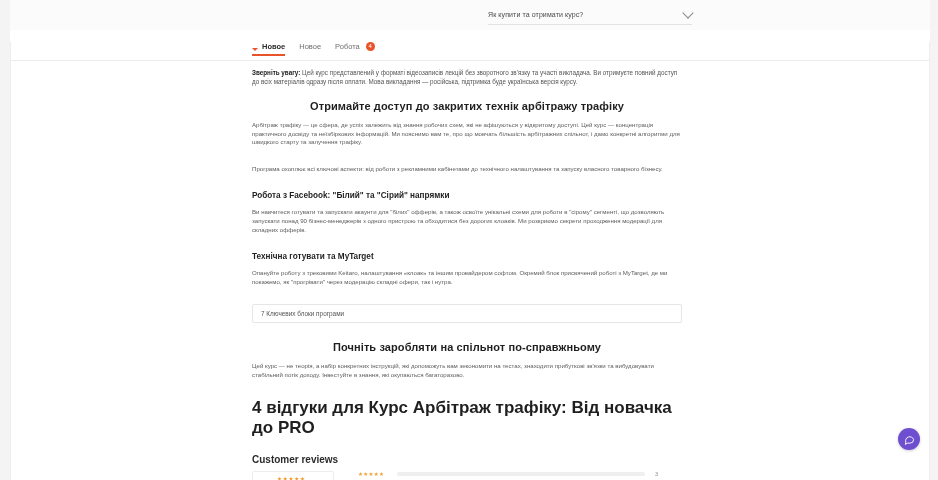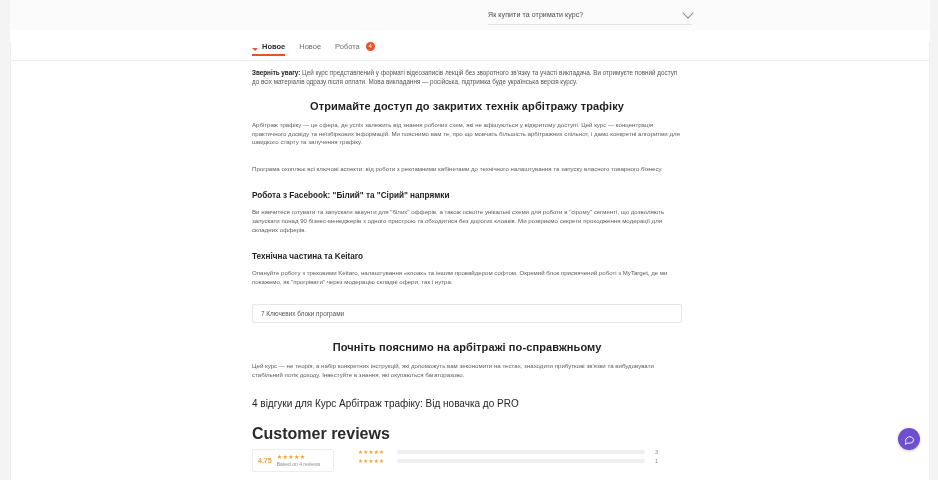--- a/index.html
+++ b/index.html
@@ -80,24 +80,24 @@
   p.body{
     font-size:6.1px;line-height:8.6px;color:#5c5c5c;margin:0 0 18px 0;
   }
   .accordion{
     border:1px solid #e6e6e6;border-radius:2px;background:#fff;
     padding:5px 8px;font-size:6.4px;color:#555;margin:0 0 18px 0;cursor:pointer;
     display:flex;align-items:center;
   }
   
   h2.reviews-title{
-    font-size:10px;color:#1f1f1f;margin:0 0 16px 0;font-weight:normal;
+    font-size:17px;color:#1f1f1f;margin:0 0 16px 0;font-weight:bold;
   }
   .cr-head{
-    font-size:16px;font-weight:bold;color:#2b2b2b;margin:0 0 6px 0;
+    font-size:10px;font-weight:bold;color:#2b2b2b;margin:0 0 6px 0;
   }
   .cr-wrap{display:flex;align-items:flex-start;gap:14px;}
   .cr-left{width:92px;}
   .score-box{
     border:1px solid #ededed;border-radius:2px;padding:4px 5px;display:flex;align-items:center;gap:5px;
     width:82px;box-sizing:border-box;
   }
   .score-num{font-size:7px;color:#e8a33d;font-weight:bold;}
   .score-meta{display:flex;flex-direction:column;gap:1px;}
   .stars{color:#f0a030;font-size:6px;letter-spacing:.4px;line-height:6px;}
@@ -157,28 +157,28 @@
     </p>
 
     <h2 class="sec">Отримайте доступ до закритих технік арбітражу трафіку</h2>
     <p class="body">Арбітраж трафіку — це сфера, де успіх залежить від знання робочих схем, які не афішуються у відкритому доступі. Цей курс — концентрація практичного досвіду та неїзбіркових інформацій. Ми пояснимо вам те, про що мовчать більшість арбітражних спільнот, і дамо конкретні алгоритми для швидкого старту та залучення трафіку.</p>
 
     <p class="body">Програма охоплює всі ключові аспекти: від роботи з рекламними кабінетами до технічного налаштування та запуску власного товарного бізнесу.</p>
 
     <h3 class="sub">Робота з Facebook: "Білий" та "Сірий" напрямки</h3>
     <p class="body">Ви навчитеся готувати та запускати акаунти для "білих" офферів, а також освоїте унікальні схеми для роботи в "сірому" сегменті, що дозволяють запускати понад 90 бізнес-менеджерів з одного пристрою та обходитися без дорогих клоаків. Ми розкриємо секрети проходження модерації для складних офферів.</p>
 
-    <h3 class="sub">Технічна частина та Keitaro</h3>
+    <h3 class="sub">Технічна готувати та MyTarget</h3>
     <p class="body">Опануйте роботу з трековими Keitaro, налаштування «клоак» та іншим провайдером софтом. Окремий блок присвячений роботі з MyTarget, де ми покажемо, як "прогрівати" через модерацію складні офери, так і нутра.</p>
 
     <div class="accordion">
       <span>7 Ключевих блоки програми</span>
     </div>
 
-    <h2 class="sec">Почніть пояснимо на арбітражі по-справжньому</h2>
+    <h2 class="sec">Почніть заробляти на спільнот по-справжньому</h2>
     <p class="body">Цей курс — не теорія, а набір конкретних інструкцій, які допоможуть вам зекономити на тестах, знаходити прибуткові зв'язки та вибудовувати стабільний потік доходу. Інвестуйте в знання, які окупаються багаторазово.</p>
 
     <h2 class="reviews-title">4 відгуки для Курс Арбітраж трафіку: Від новачка до PRO</h2>
 
     <div class="cr-head">Customer reviews</div>
 
     <div class="cr-wrap">
       <div class="cr-left">
         <div class="score-box">
           <span class="score-num">4.75</span>

